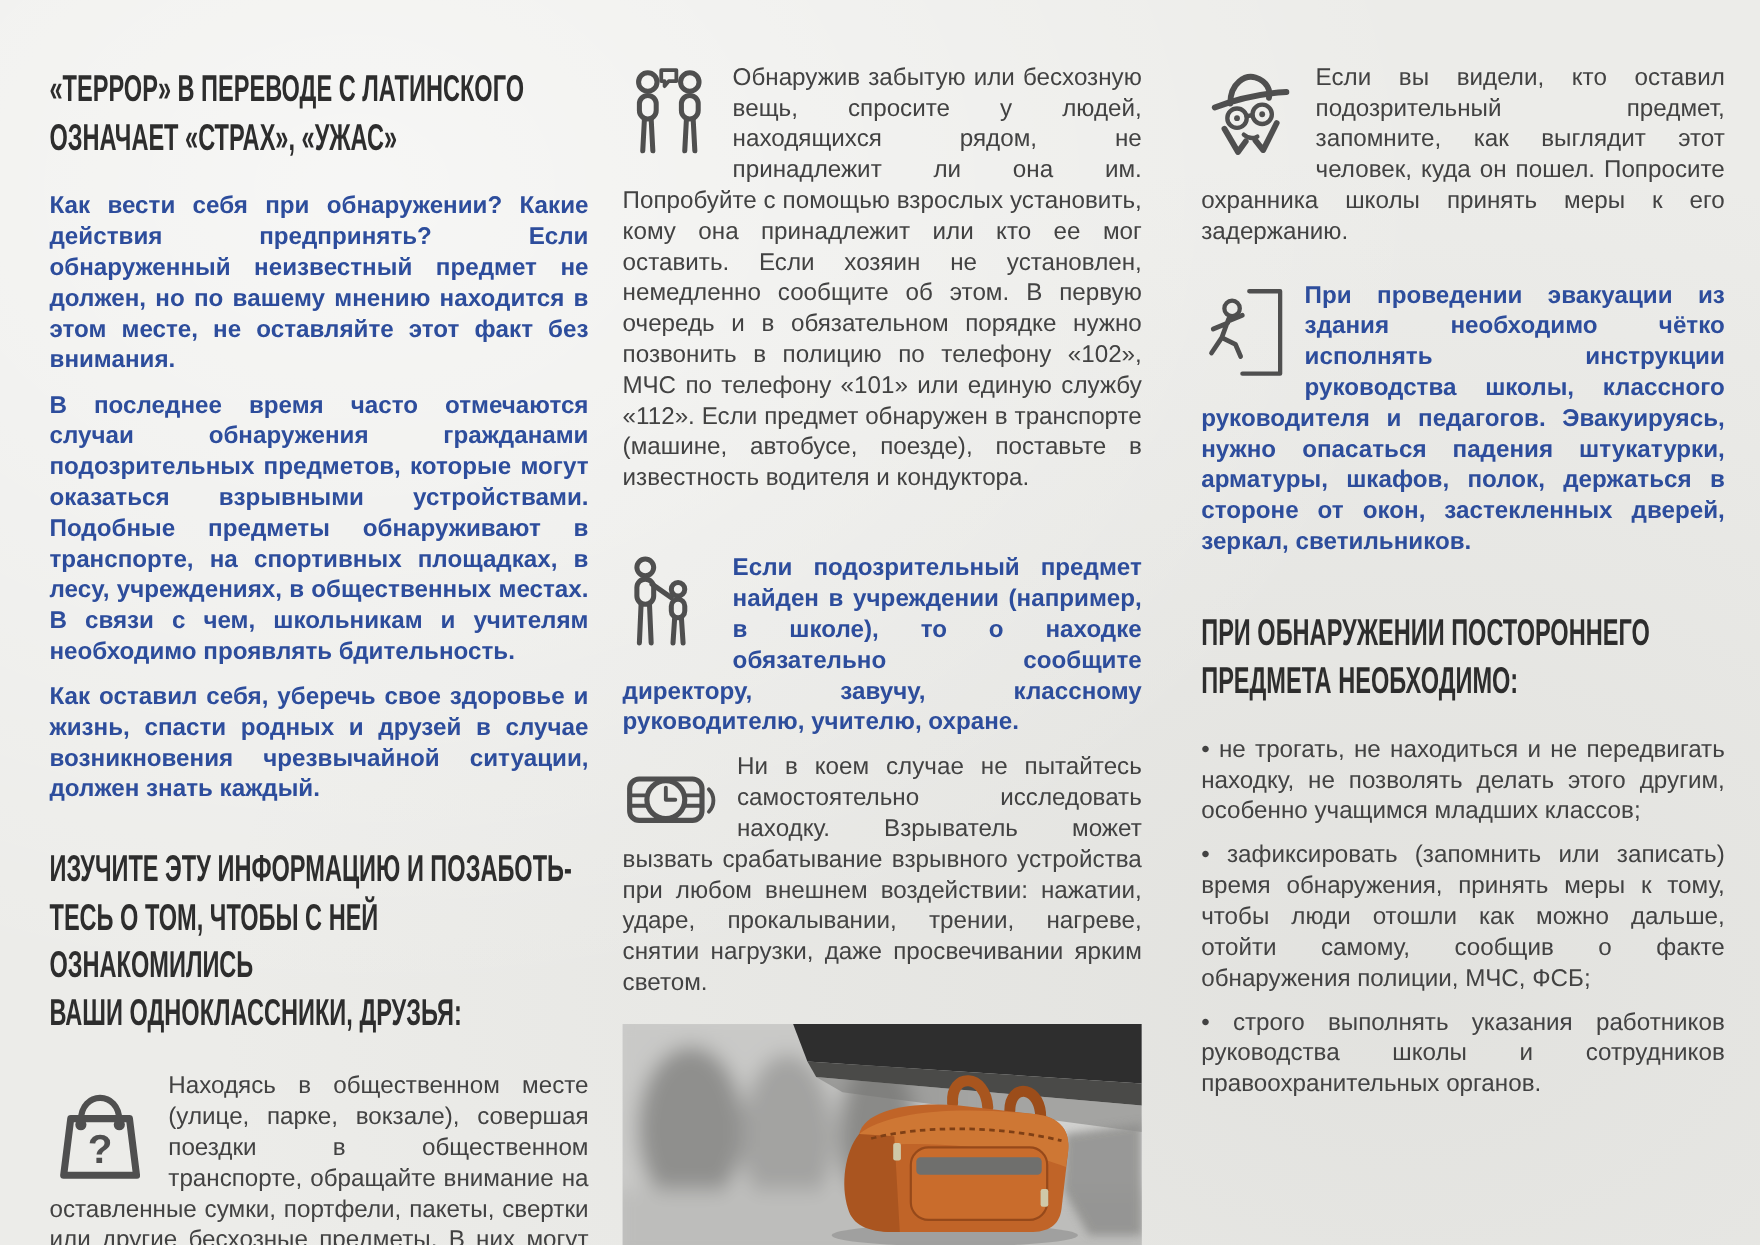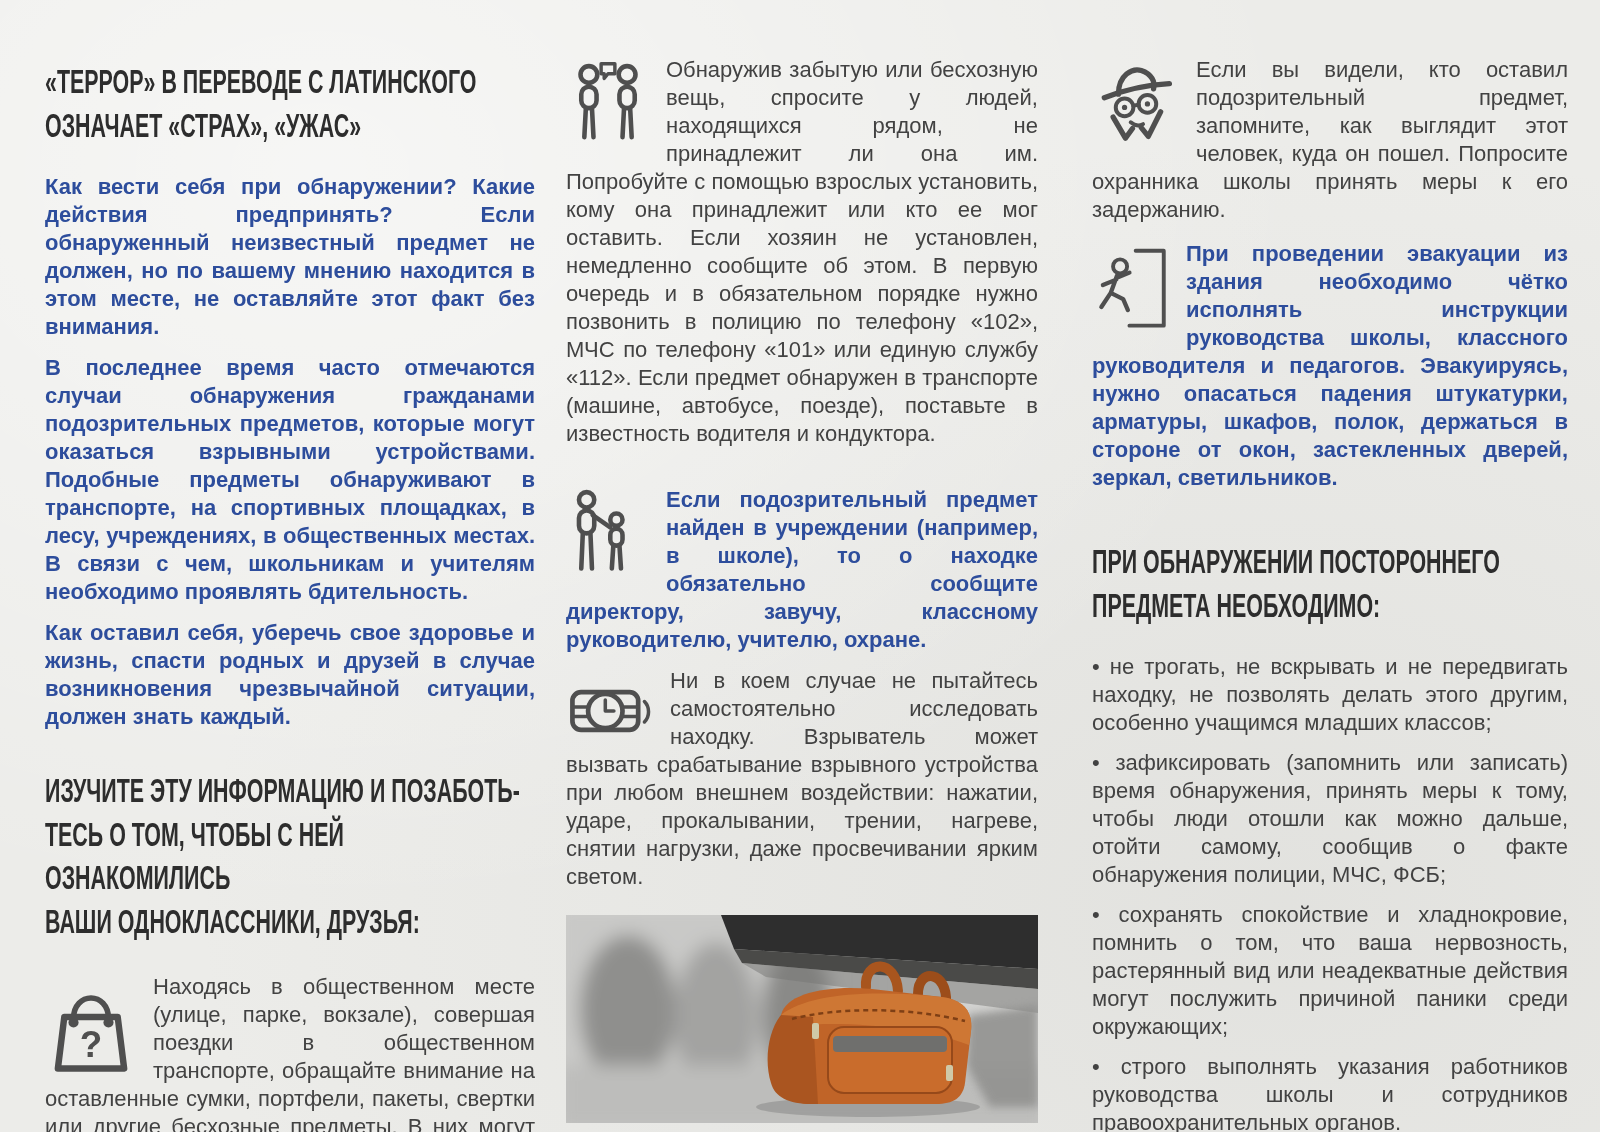--- a/index.html
+++ b/index.html
@@ -35,23 +35,23 @@
   .h-right{margin-top:48px;margin-bottom:26px;}
 
   .para{
     font-size:22px;line-height:28px;
     text-align:justify;
     color:#424242;
     margin:0 0 13px 0;
     clear:both;
   }
   .blue{color:#2d4d9c;font-weight:700;}
-  .mt38{margin-top:38px;}
+  .mt38{margin-top:54px;}
   .mt40{}
-  .mt34{margin-top:16px;}
+  .mt34{margin-top:30px;}
 
   .icon-float{float:left;margin:3px 16px 4px 0;}
   .icon-float svg{display:block;}
   .ic{stroke:#4f4f4f;stroke-width:6;fill:none;stroke-linecap:round;stroke-linejoin:round;}
   .ic-thin{stroke:#4f4f4f;stroke-width:4.5;fill:none;stroke-linecap:round;stroke-linejoin:round;}
   .ic-fill{fill:#4f4f4f;stroke:none;}
 
   .photo{
     margin-top:24px;width:472px;height:208px;
     box-shadow:0 0 0 1px rgba(255,255,255,.5) inset;
@@ -189,20 +189,19 @@
           <path class="ic-thin" style="stroke-width:5" d="M56 8 H92 V104 H56 M48 104 H62"></path>
           <circle class="ic-thin" style="stroke-width:5" cx="36" cy="28" r="9"></circle>
           <path class="ic-thin" style="stroke-width:5.5" d="M32 40 L24 62 M31 43 L48 36 M31 45 L14 52 M24 62 L40 70 L46 84 M24 62 L12 80"></path>
         </svg>
       </span>
       <span>При проведении эвакуации из здания необходимо чётко исполнять инструкции руководства школы, классного руководителя и педагогов. Эвакуируясь, нужно опасаться падения штукатурки, арматуры, шкафов, полок, держаться в стороне от окон, застекленных дверей, зеркал, светильников.</span>
     </div>
     <h2 class="heading h-right">ПРИ ОБНАРУЖЕНИИ ПОСТОРОННЕГО
 ПРЕДМЕТА НЕОБХОДИМО:</h2>
     <div class="bullets">
-      <p class="para">• не трогать, не вскрывать и не передвигать находку, не позволять делать этого другим, особенно учащимся младших классов;</p>
+      <p class="para">• не трогать, не находиться и не передвигать находку, не позволять делать этого другим, особенно учащимся младших классов;</p>
       <p class="para">• зафиксировать (запомнить или записать) время обнаружения, принять меры к тому, чтобы люди отошли как можно дальше, отойти самому, сообщив о факте обнаружения полиции, МЧС, ФСБ;</p>
-      <p class="para">• сохранять спокойствие и хладнокровие, помнить о том, что ваша нервозность, растерянный вид или неадекватные действия могут послужить причиной паники среди окружающих;</p>
       <p class="para">• строго выполнять указания работников руководства школы и сотрудников правоохранительных органов.</p>
     </div>
   </div>
 
 </div>
 
 </body></html>

